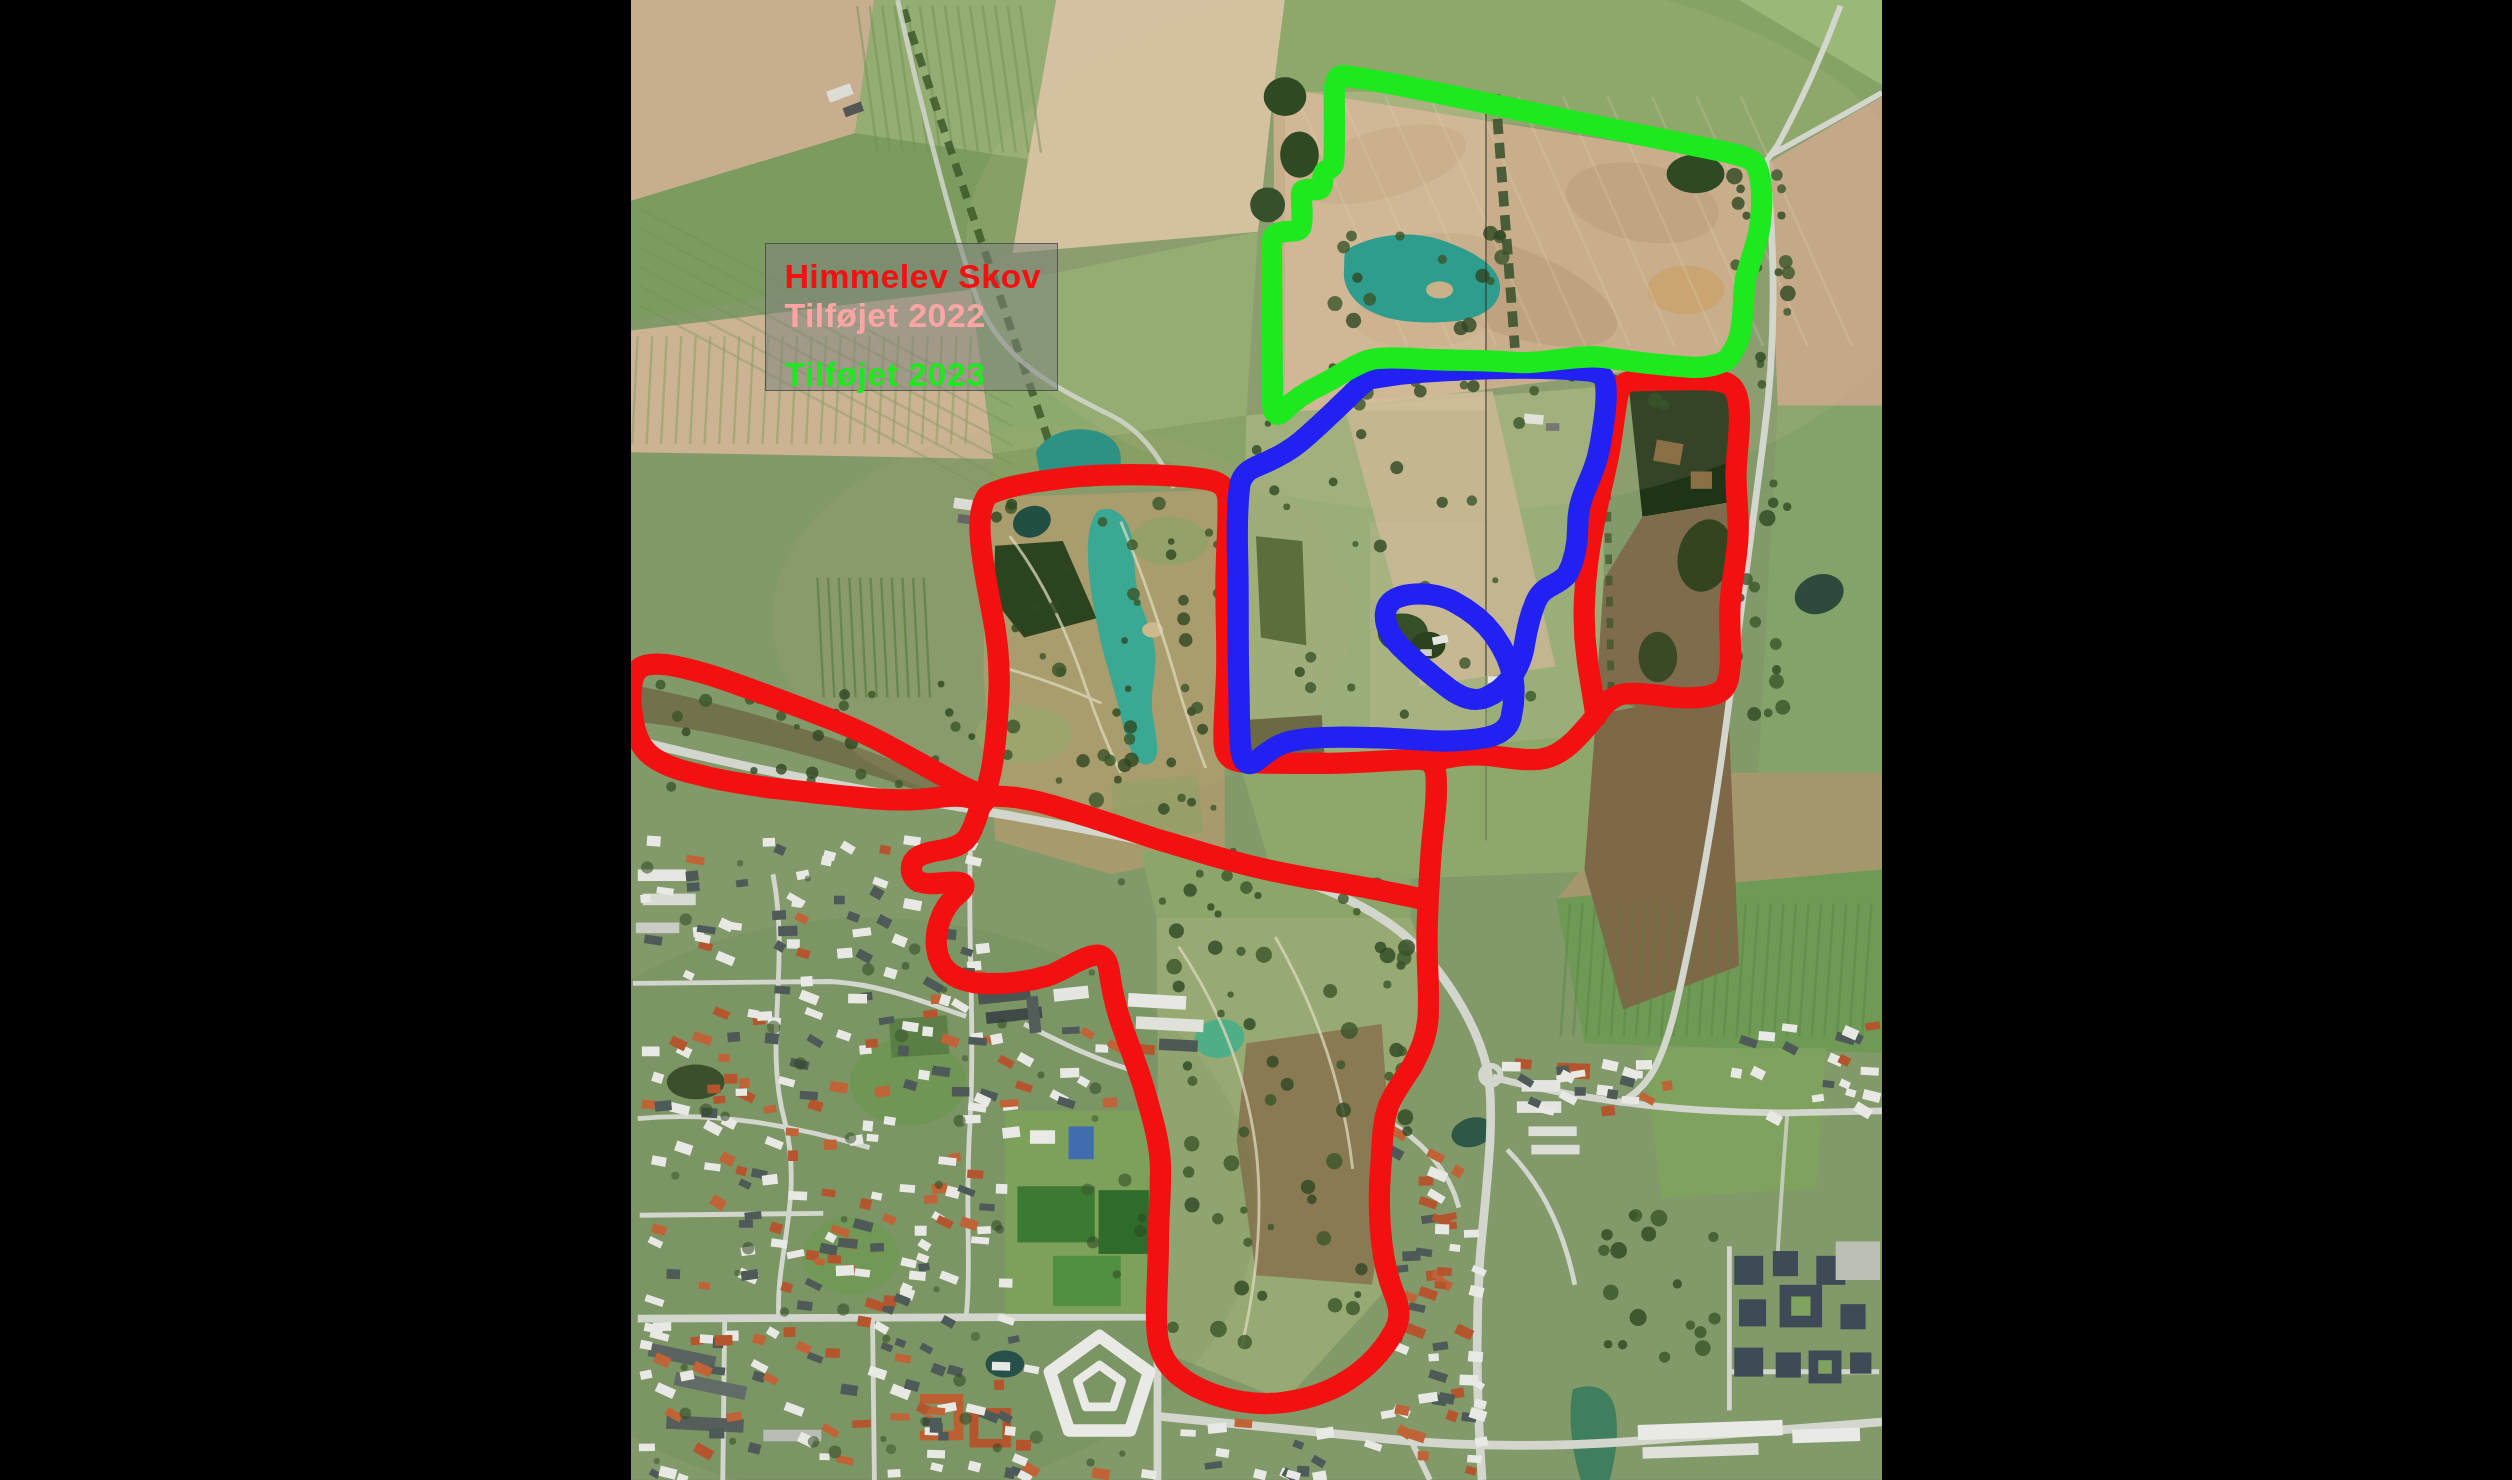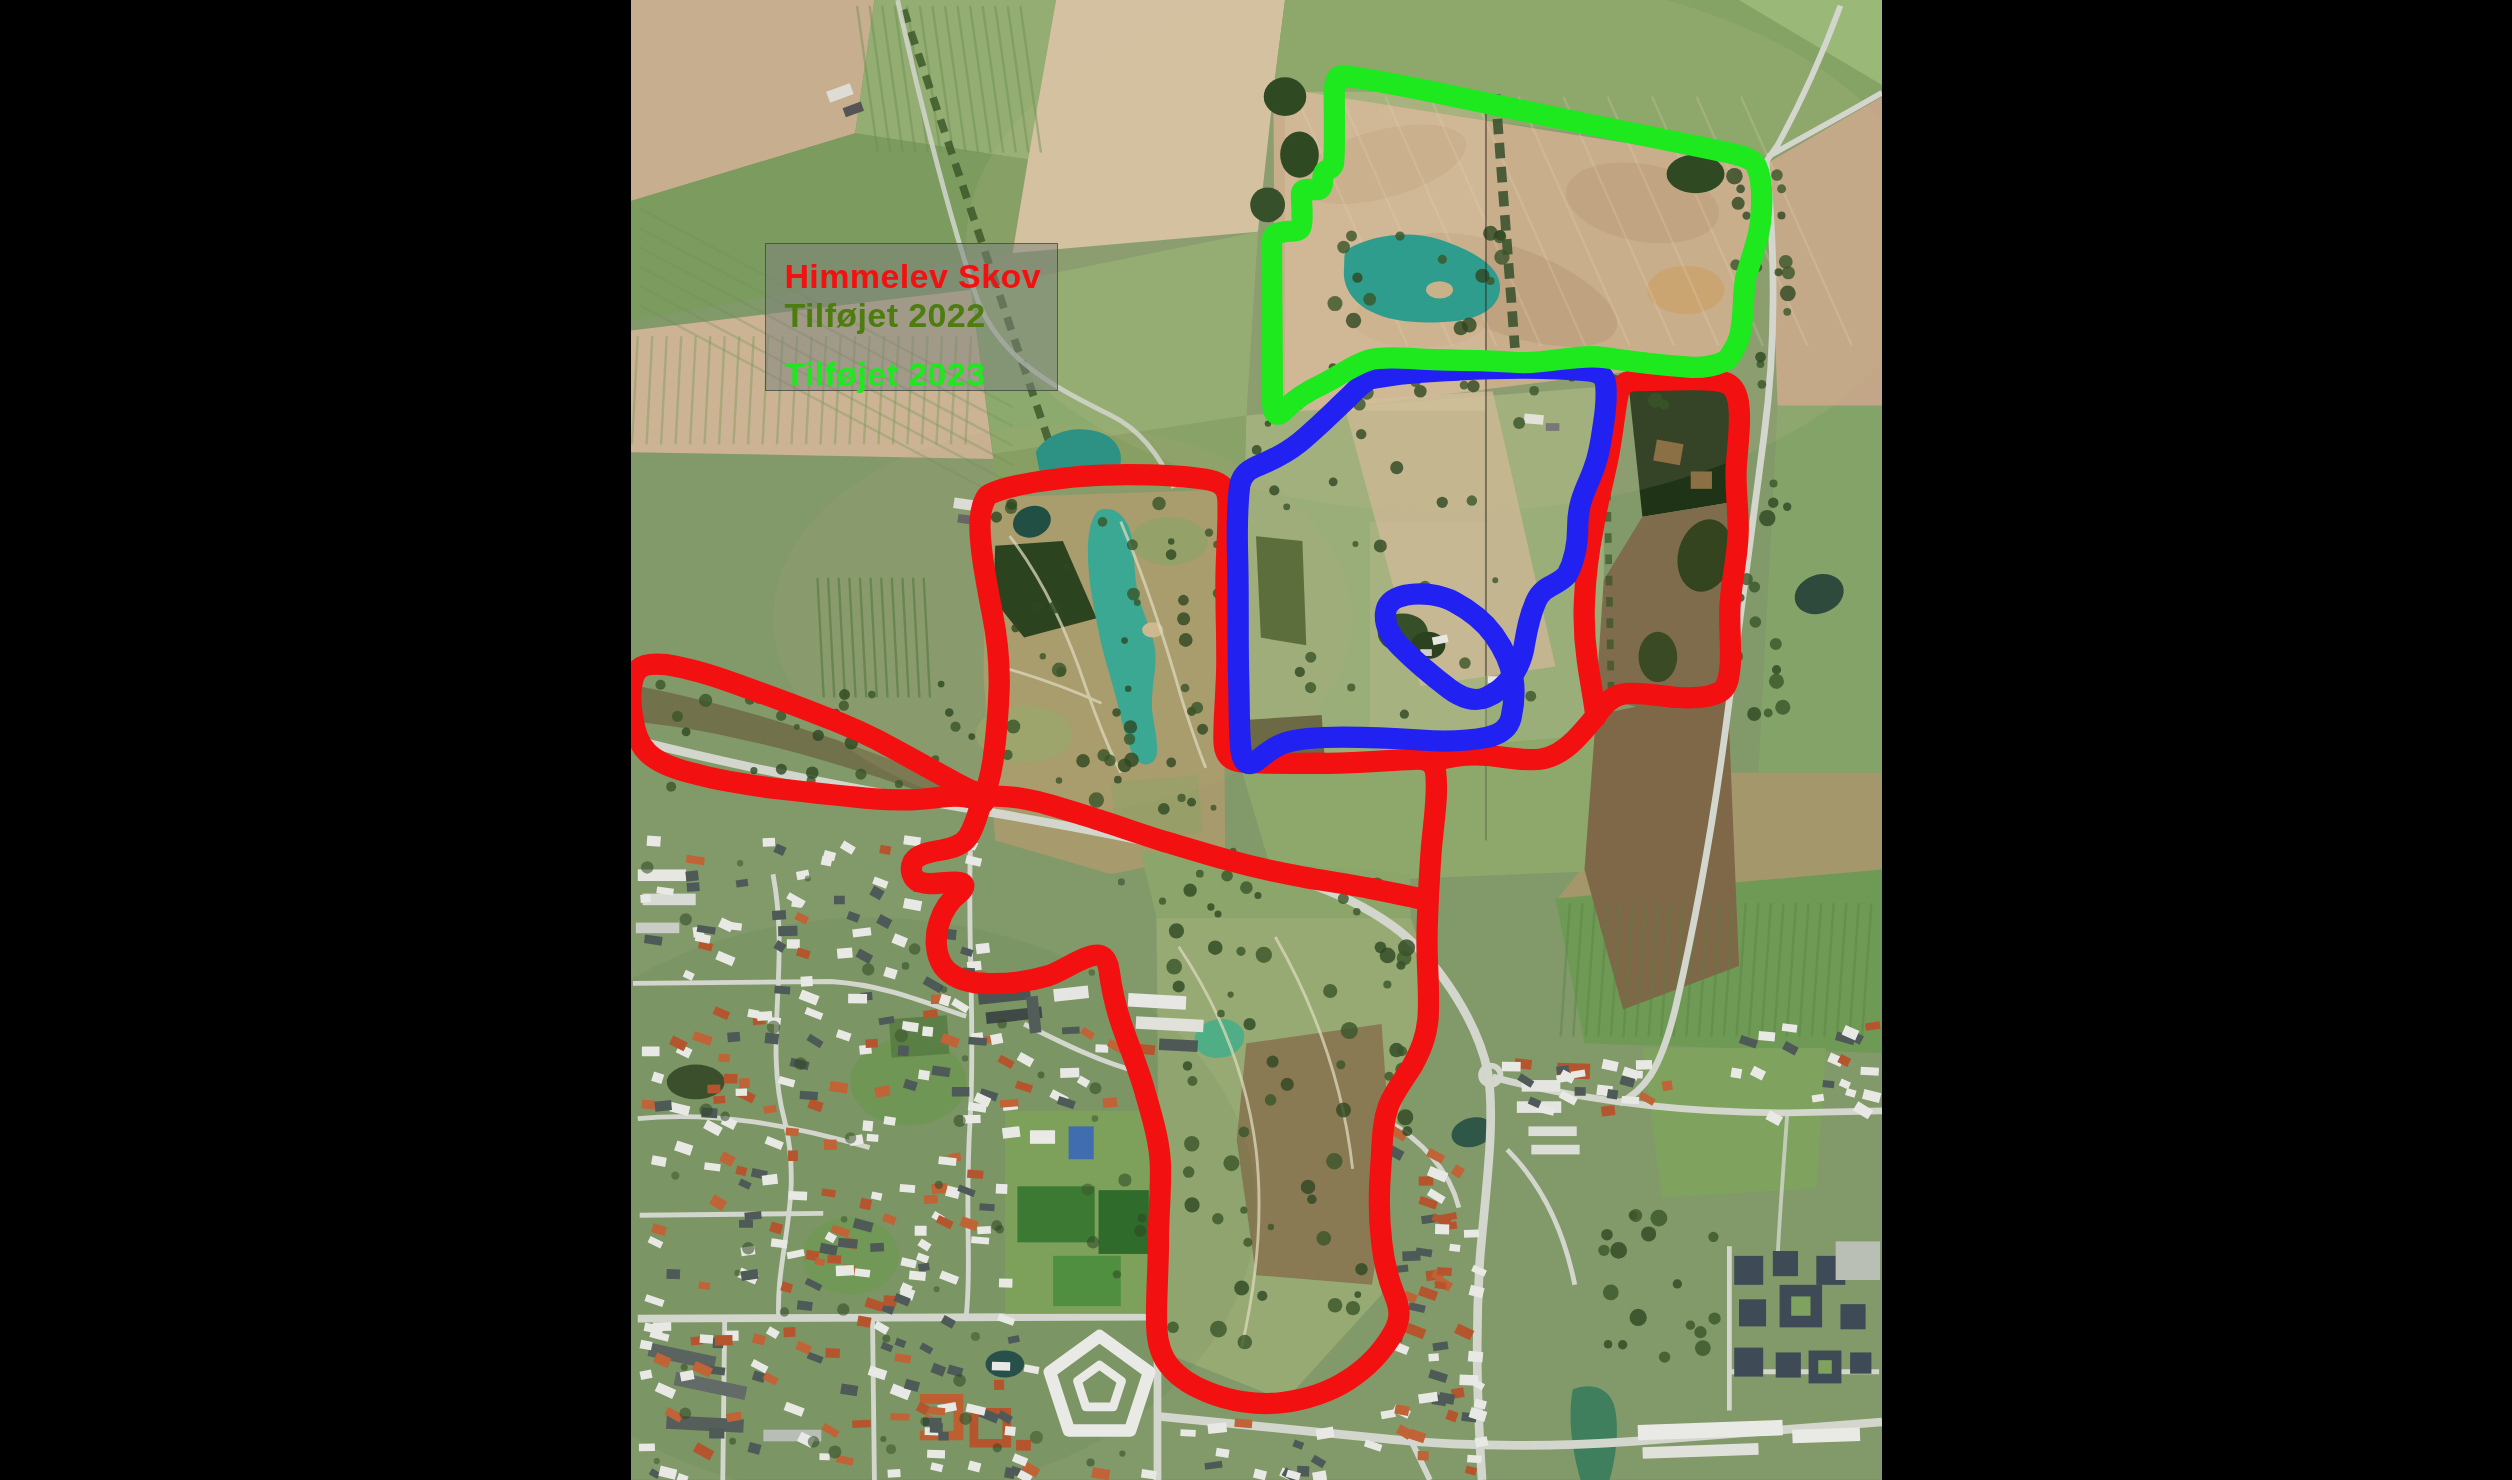--- a/index.html
+++ b/index.html
@@ -1087,17 +1087,17 @@
           C1400 378,1385 390,1370 397 C1355 404,1340 413,1330 424 C1322 432,1317 430,1317 415
           L1316 253 C1316 247,1318 243,1324 241 C1333 238,1342 241,1346 236 C1349 231,1347 210,1347 202
           C1347 197,1350 196,1356 196 C1362 196,1366 198,1368 193 C1370 188,1368 182,1371 178
           C1374 174,1378 176,1380 170 C1382 160,1381 120,1381 98 C1381 85,1383 79,1389 78 Z"></path>
       </g>
     </g>
   </svg>
 
   <div class="legend">
     <div class="li" style="color: rgb(243, 16, 16);">Himmelev Skov</div>
-    <div class="li" style="color: #4d7c0f;">Tilføjet 2022</div>
+    <div class="li" style="color: #fca5a5;">Tilføjet 2022</div>
     <div class="li" style="color: rgb(30, 232, 30); margin-top: 20px;">Tilføjet 2023</div>
   </div>
 </div>
 
 
 </body></html>

